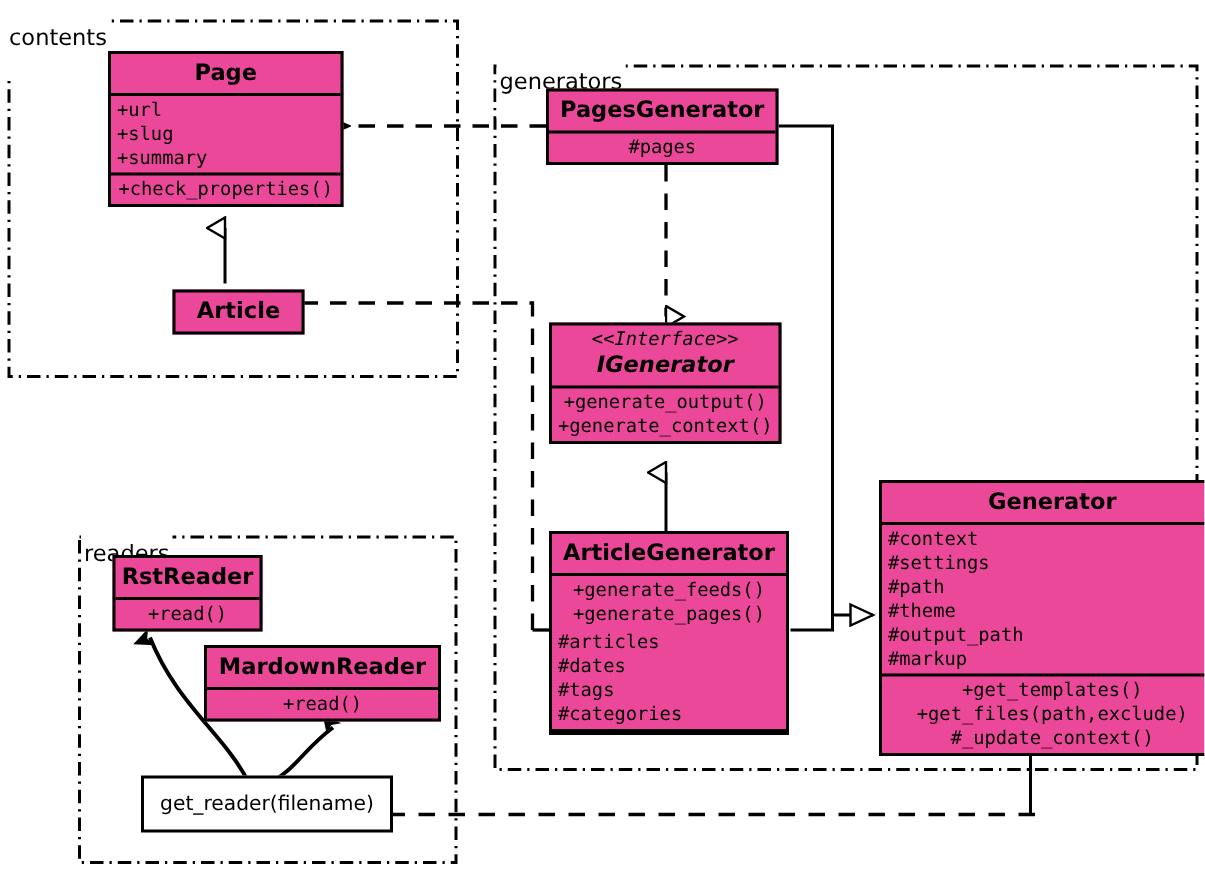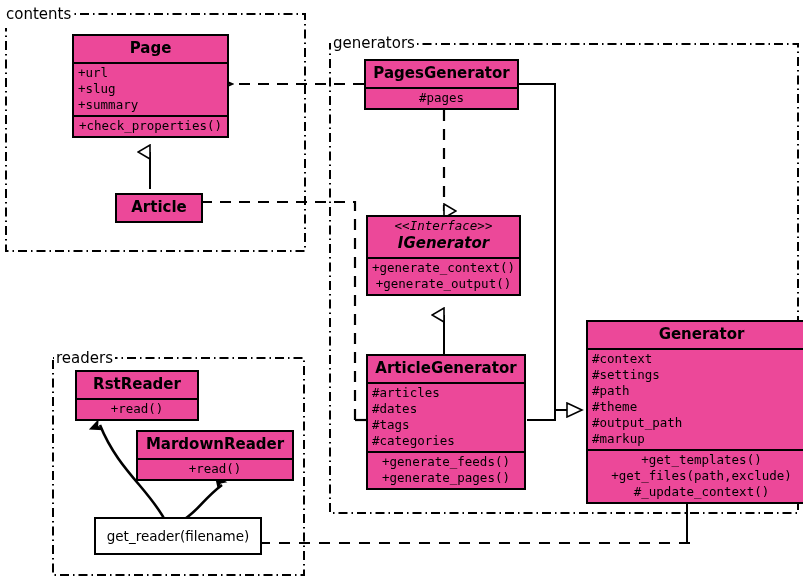--- a/index.html
+++ b/index.html
@@ -21,21 +21,21 @@
     top: 0;
     width: 803px;
     height: 579px;
   }
   .pkg-label {
     position: absolute;
     font-family: "DejaVu Sans", sans-serif;
     font-size: 15px;
     color: #000;
     background: #ffffff;
-    padding: 5px 2px;
+    padding: 16px 2px;
     white-space: nowrap;
   }
   
   .uml {
     position: absolute;
     box-sizing: border-box;
     border: 2px solid #000;
     background: #ec4899;
   }
   .uml .sect {
@@ -181,57 +181,57 @@
       <div class="member">#pages</div>
     </div>
   </div>
 
   <div class="uml" style="left:366px; top:215px; width:155px;">
     <div class="sect" style="padding-bottom:4px;font-style:italic;">
       <div class="stereo">&lt;&lt;Interface&gt;&gt;</div>
       <div class="title" style="padding:0;">IGenerator</div>
     </div>
     <div class="sect last">
+      <div class="member">+generate_output()</div>
       <div class="member">+generate_context()</div>
-      <div class="member">+generate_output()</div>
     </div>
   </div>
 
   <div class="uml" style="left:366px; top:354px; width:160px;">
     <div class="sect title">ArticleGenerator</div>
+    <div class="sect last">
+      <div class="member">+generate_feeds()</div>
+      <div class="member">+generate_pages()</div>
+    </div>
     <div class="sect">
       <div class="member">#articles</div>
       <div class="member">#dates</div>
       <div class="member">#tags</div>
       <div class="member">#categories</div>
-    </div>
-    <div class="sect last">
-      <div class="member">+generate_feeds()</div>
-      <div class="member">+generate_pages()</div>
     </div>
   </div>
 
   <div class="uml" style="left:586px; top:320px; width:231px;">
     <div class="sect title">Generator</div>
     <div class="sect">
       <div class="member">#context</div>
       <div class="member">#settings</div>
       <div class="member">#path</div>
       <div class="member">#theme</div>
       <div class="member">#output_path</div>
       <div class="member">#markup</div>
     </div>
     <div class="sect last">
       <div class="member">+get_templates()</div>
       <div class="member">+get_files(path,exclude)</div>
       <div class="member">#_update_context()</div>
     </div>
   </div>
 
-  <div class="uml" style="left:75px; top:370px; width:124px;">
+  <div class="uml" style="left:75px; top:370px; width:100px;">
     <div class="sect title">RstReader</div>
     <div class="sect last">
       <div class="member">+read()</div>
     </div>
   </div>
 
   <div class="uml" style="left:136px; top:430px; width:158px;">
     <div class="sect title">MardownReader</div>
     <div class="sect last">
       <div class="member">+read()</div>

